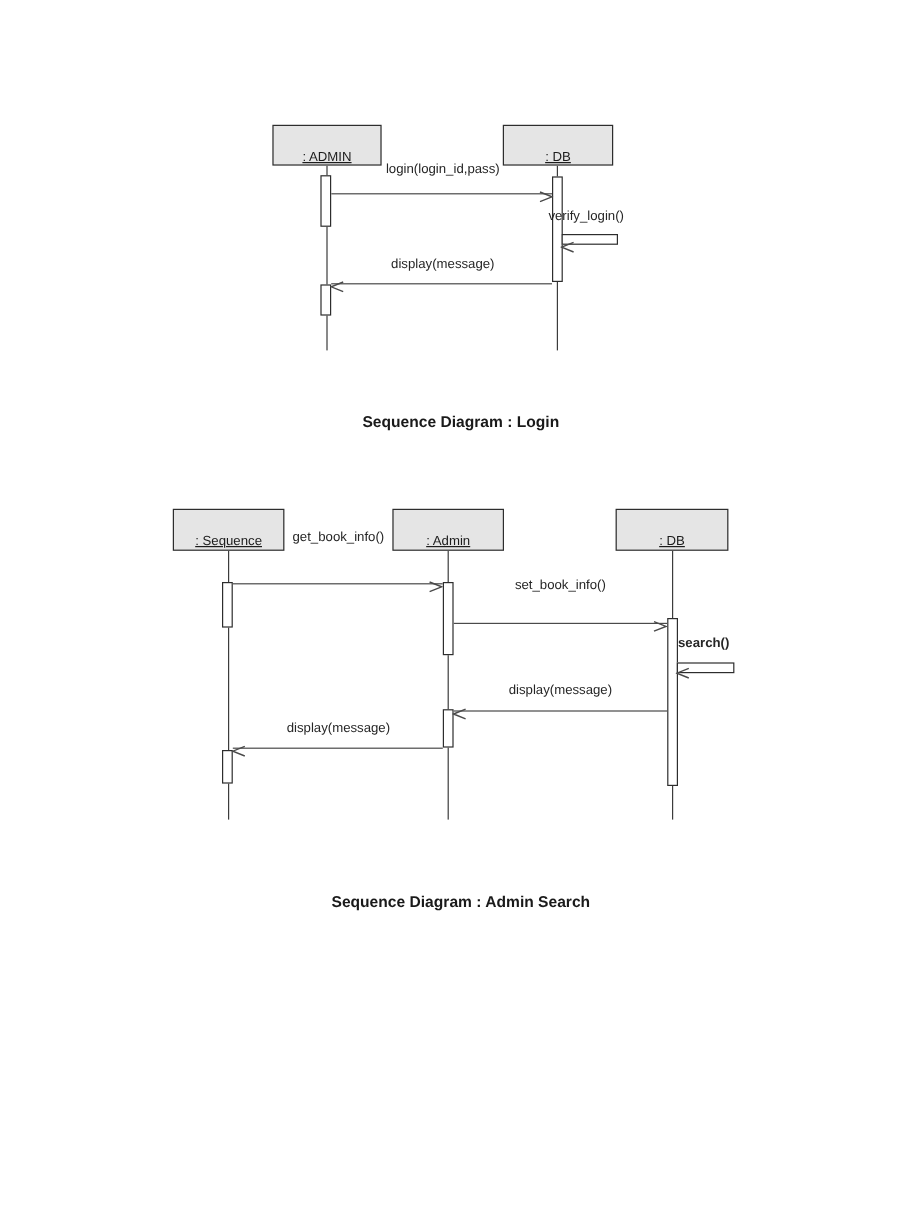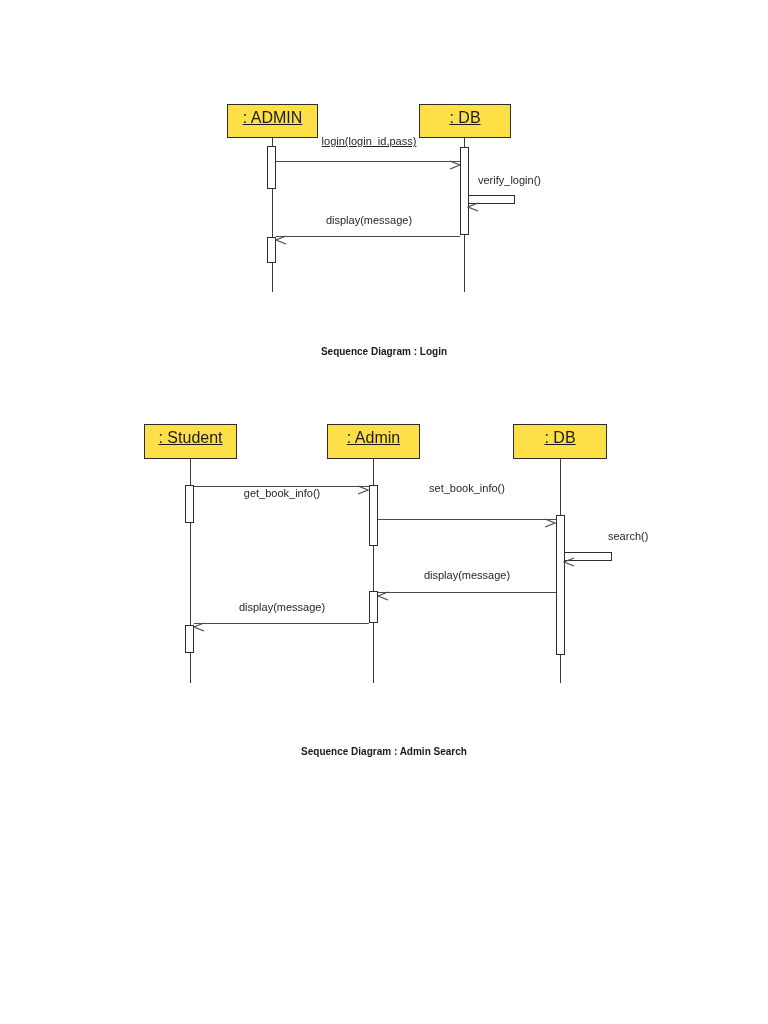--- a/index.html
+++ b/index.html
@@ -1,41 +1,41 @@
 <!DOCTYPE html>
 <html><head>
 <meta charset="utf-8">
 <style>
   html,body{margin:0;padding:0;background:#ffffff;}
   .page{
     position:relative;width:768px;height:1024px;background:#ffffff;overflow:hidden;
     font-family:"Liberation Sans","DejaVu Sans",sans-serif;
   }
   .actor-box{
-    position:absolute;box-sizing:border-box;border:1.5px solid #2d2d2d;background:#fde047;
-    text-align:center;font-size:16px;color:#1c1c1c;padding-top:4px;
+    position:absolute;box-sizing:border-box;border:1.5px solid #2d2d2d;background:#e5e5e5;
+    text-align:center;font-size:11px;color:#1c1c1c;padding-top:20px;
   }
   .actor-box .actor-name{text-decoration:underline;}
   .lifeline{position:absolute;width:1px;background:#3c3c3c;}
   .activation{
     position:absolute;width:9px;box-sizing:border-box;border:1.3px solid #2d2d2d;background:#ffffff;
   }
   .msg-line{position:absolute;height:1px;background:#4a4a4a;}
   .msg-label{
     position:absolute;font-size:11px;line-height:13px;color:#262626;
     text-align:center;white-space:nowrap;
   }
   .msg-label.left-align{text-align:left;}
   .arrowhead{position:absolute;width:12px;height:10px;}
   .selfcall-rect{
     position:absolute;height:9px;box-sizing:border-box;border:1.3px solid #2d2d2d;background:#ffffff;
   }
   .diagram-title{
     position:absolute;left:0;width:768px;text-align:center;
-    font-weight:bold;font-size:10px;line-height:14px;color:#1a1a1a;
+    font-weight:bold;font-size:13px;line-height:14px;color:#1a1a1a;
   }
 </style>
 </head>
 <body>
 
 <div class="page">
 
   <section>
 
     <div class="lifeline" style="left:271.5px;top:138px;height:154px;"></div>
@@ -66,22 +66,22 @@
         </svg>
     </span>
 
     <div class="actor-box" style="left:227px;top:104px;width:91px;height:34px;">
       <span class="actor-name">: ADMIN</span>
     </div>
     <div class="actor-box" style="left:419px;top:104px;width:92px;height:34px;">
       <span class="actor-name">: DB</span>
     </div>
 
-    <div class="msg-label" style="left:277px;top:135px;width:184px;text-decoration:underline;">login(login_id,pass)</div>
-    <div class="msg-label left-align" style="left:478px;top:174px;">verify_login()</div>
+    <div class="msg-label" style="left:277px;top:135px;width:184px;">login(login_id,pass)</div>
+    <div class="msg-label left-align" style="left:457px;top:174px;">verify_login()</div>
     <div class="msg-label" style="left:277px;top:214px;width:184px;">display(message)</div>
 
     <div class="diagram-title" style="top:345px;">Sequence Diagram : Login</div>
   </section>
 
   <section>
 
     <div class="lifeline" style="left:190px;top:459px;height:224px;"></div>
     <div class="lifeline" style="left:373px;top:459px;height:224px;"></div>
     <div class="lifeline" style="left:560px;top:459px;height:224px;"></div>
@@ -119,31 +119,31 @@
           <path d="M11 1 L1 5 L11 9" fill="none" stroke="#4a4a4a" stroke-width="1.2"></path>
         </svg>
     </span>
     <span class="arrowhead" style="left:193px;top:618px;">
       <svg width="12" height="10" viewBox="0 0 12 10">
           <path d="M11 1 L1 5 L11 9" fill="none" stroke="#4a4a4a" stroke-width="1.2"></path>
         </svg>
     </span>
 
     <div class="actor-box" style="left:144px;top:424px;width:93px;height:35px;">
-      <span class="actor-name">: Student</span>
+      <span class="actor-name">: Sequence</span>
     </div>
     <div class="actor-box" style="left:327px;top:424px;width:93px;height:35px;">
       <span class="actor-name">: Admin</span>
     </div>
     <div class="actor-box" style="left:513px;top:424px;width:94px;height:35px;">
       <span class="actor-name">: DB</span>
     </div>
 
-    <div class="msg-label" style="left:195px;top:487px;width:174px;">get_book_info()</div>
+    <div class="msg-label" style="left:195px;top:442px;width:174px;">get_book_info()</div>
     <div class="msg-label" style="left:378px;top:482px;width:178px;">set_book_info()</div>
-    <div class="msg-label left-align" style="left:608px;top:530px;">search()</div>
+    <div class="msg-label left-align" style="left:565px;top:530px;font-weight:bold;">search()</div>
     <div class="msg-label" style="left:378px;top:569px;width:178px;">display(message)</div>
     <div class="msg-label" style="left:195px;top:601px;width:174px;">display(message)</div>
 
     <div class="diagram-title" style="top:745px;">Sequence Diagram : Admin Search</div>
   </section>
 
 </div>
 
 </body></html>

